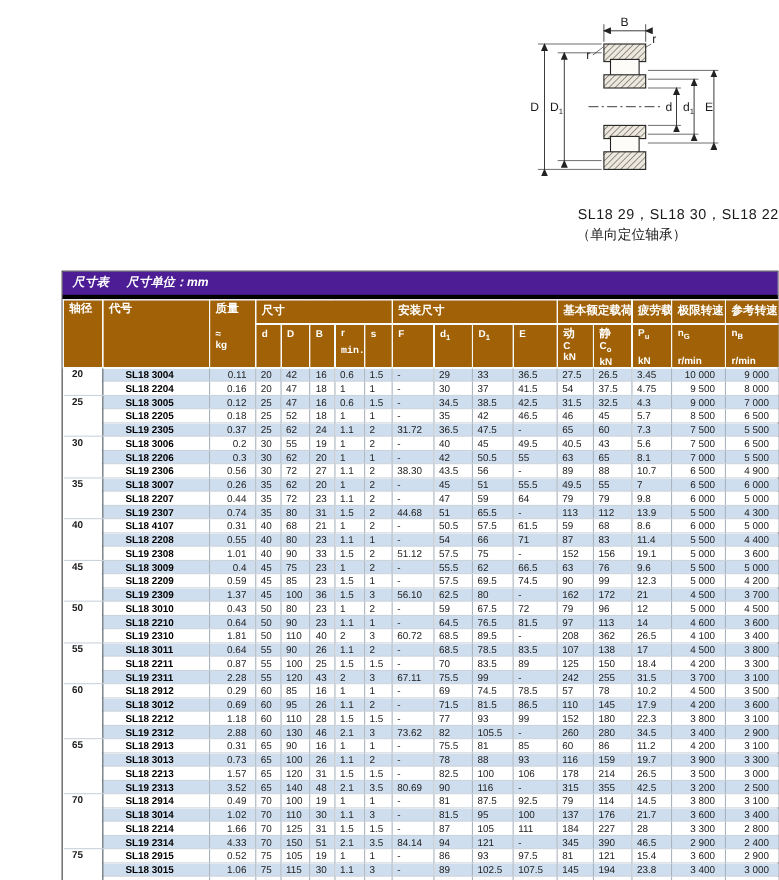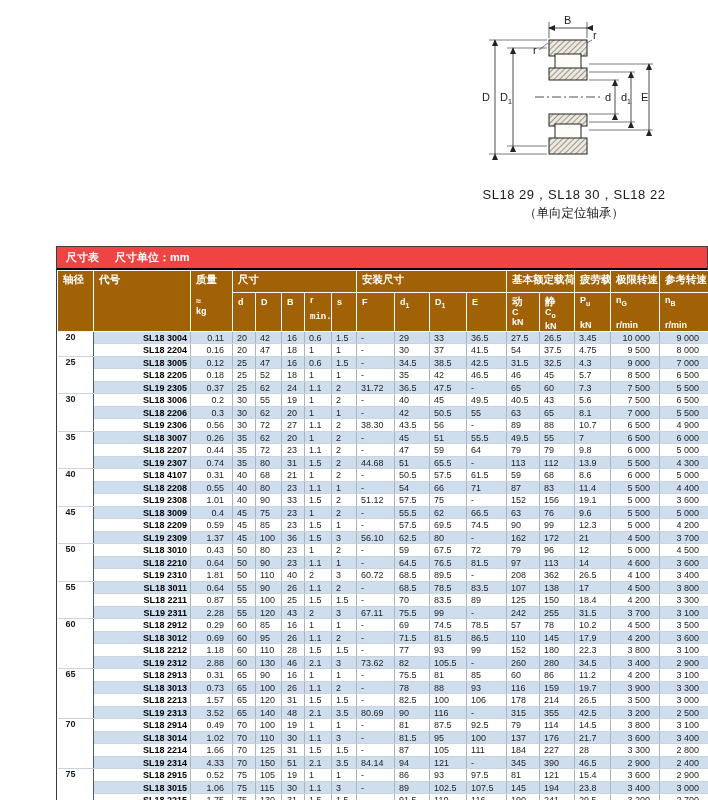--- a/index.html
+++ b/index.html
@@ -3,30 +3,30 @@
 <meta charset="utf-8">
 <style>
   html,body{margin:0;padding:0;background:#fff;}
   .page{position:relative;width:708px;height:800px;background:#ffffff;overflow:hidden;
         font-family:"Liberation Sans","DejaVu Sans",sans-serif;}
 
   
   .diagram{position:absolute;left:440px;top:14px;width:268px;height:230px;}
   .diagram svg{display:block;margin:0 auto;}
   .diagram-caption{position:absolute;left:0;top:172px;width:268px;text-align:center;color:#1a1a1a;}
-  .diagram-caption .l1{font-size:13px;letter-spacing:.5px;}
+  .diagram-caption .l1{font-size:13px;letter-spacing:.5px;text-align:right;}
   .diagram-caption .l2{font-size:12.5px;margin-top:1px;}
   .dim-label{font-size:11px;fill:#1a1a1a;}
   .dim-sub{font-size:7px;fill:#1a1a1a;}
 
   
   .table-wrap{position:absolute;left:56px;top:246px;width:652px;border:1px solid #3c3c3c;
               box-sizing:border-box;background:#fff;}
-  .title-bar{background:#ef4444;color:#fff;height:21px;line-height:21px;font-size:11px;
-             font-weight:bold;border-bottom:2px solid #000000;white-space:nowrap;}
+  .title-bar{background:#4c1d95;color:#fff;height:21px;line-height:21px;font-size:11px;
+             font-weight:bold;border-bottom:4px solid #000000;white-space:nowrap;font-style:italic;}
   .title-bar .t1{margin-left:9px;}
   .title-bar .t2{margin-left:13px;}
 
   table{border-collapse:collapse;table-layout:fixed;width:650px;}
   thead th{background:#a16207;color:#fff;border:1px solid #f6f8fa;font-weight:bold;
            text-align:left;vertical-align:top;padding:2px 0 0 5px;overflow:hidden;
            white-space:nowrap;font-size:10.5px;}
   thead tr.grp{height:22px;}
   thead tr.sub{height:31px;}
   thead .hsym{font-size:9px;font-weight:bold;line-height:10px;}
@@ -37,21 +37,21 @@
   thead sub{font-size:7px;}
 
   tbody tr{height:12.5px;}
   tbody td{font-size:9px;color:#1c1c1c;border-right:1px solid #aab4be;
            border-bottom:1px solid #cbd3db;padding:0 3px;white-space:nowrap;
            overflow:hidden;background:#fff;}
   tr.stripe td{background:#cfdeee;}
   td.shaft-cell{background:#fff !important;font-weight:bold;vertical-align:top;
                 border-right:1px solid #4e5a64;padding-left:8px;font-size:9px;}
   tr.group-start td{border-top:1px solid #4e5a64;}
-  tbody td.c0{font-weight:bold;padding-left:20px;color:#000;text-align:right;}
+  tbody td.c0{font-weight:bold;padding-left:20px;color:#000;}
   tbody td.c1{text-align:right;padding-right:8px;}
   tbody td.c4{text-align:right;padding-right:7px;}
   tbody td.c14,tbody td.c15{text-align:right;padding-right:9px;}
   tbody td.c2,tbody td.c3,tbody td.c5,tbody td.c6,tbody td.c7,tbody td.c8,
   tbody td.c9,tbody td.c10,tbody td.c11,tbody td.c12,tbody td.c13{padding-left:4px;}
 </style>
 </head>
 <body>
 
 <div class="page">

